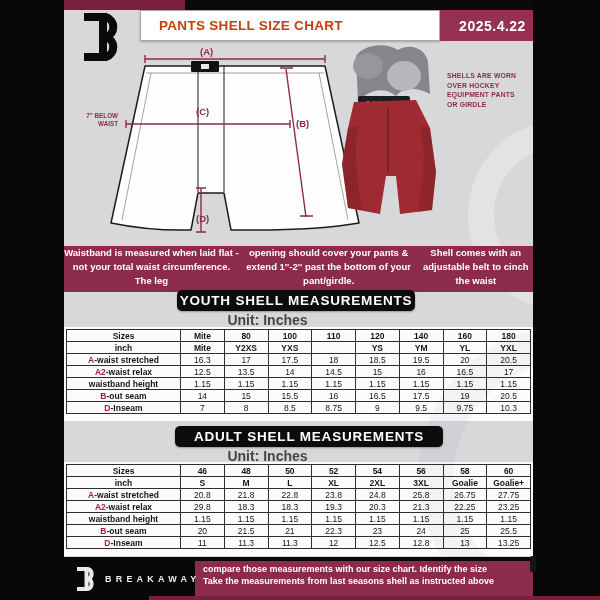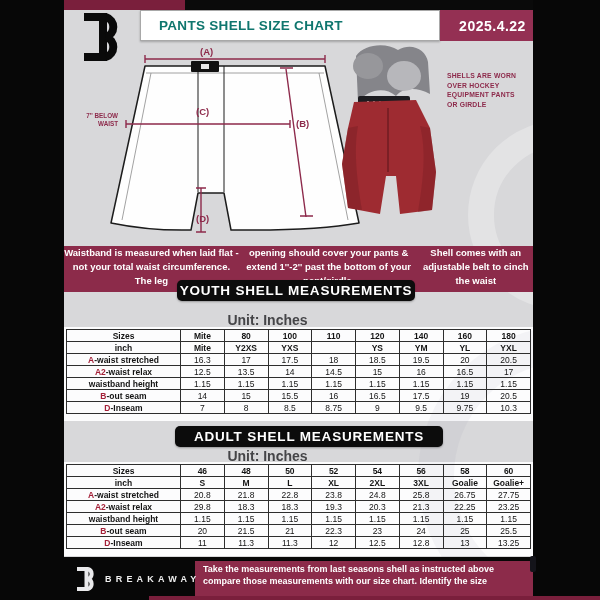--- a/index.html
+++ b/index.html
@@ -15,21 +15,21 @@
   .top-accent{left:64px;top:0;width:121px;height:10px;background:#7a1f3c;z-index:4;}
 
   
   .wm{border-radius:50%;pointer-events:none;}
   .wm-top{left:468px;top:120px;width:190px;height:190px;border:26px solid rgba(255,255,255,0.28);z-index:1;}
   .wm-tables{left:418px;top:326px;width:300px;height:300px;border:36px solid rgba(130,130,150,0.07);z-index:3;}
 
   
   .title-box{left:140px;top:10px;width:300px;height:31px;background:#ffffff;border:1px solid #a8a8a8;
              display:flex;align-items:center;padding-left:18px;font-size:13.5px;font-weight:bold;
-             color:#0f766e;letter-spacing:.3px;z-index:4;box-shadow:0 1px 2px rgba(0,0,0,.25);}
+             color:#c2410c;letter-spacing:.3px;z-index:4;box-shadow:0 1px 2px rgba(0,0,0,.25);}
   .date-box{left:440px;top:10px;width:93px;height:31px;background:#943053;color:#fff;
             display:flex;align-items:center;justify-content:center;font-size:14px;font-weight:bold;
             font-stretch:condensed;letter-spacing:.5px;z-index:4;padding-left:12px;}
   .logo-top{left:84px;top:12px;z-index:5;}
 
   
   .mlabel{color:#8d2a4b;font-weight:bold;font-size:9.5px;z-index:4;}
   .waist-note{left:76px;top:112px;width:42px;text-align:right;color:#8d2a4b;font-weight:bold;
               font-size:6.3px;line-height:8px;z-index:4;}
   .photo-caption{left:447px;top:71px;width:90px;color:#8d2a4b;font-weight:bold;font-size:6.8px;
@@ -37,21 +37,21 @@
 
   
   .info-banner{left:64px;top:246px;width:469px;height:46px;background:#8c2b4a;color:#fff;
                display:flex;flex-direction:row;justify-content:center;text-align:center;
                font-size:9.5px;font-weight:bold;line-height:14px;z-index:4;}
 
   
   .section-title{height:21px;background:#0c0c0c;border-radius:5px;color:#fff;display:flex;
                  align-items:center;justify-content:center;font-size:13.5px;font-weight:bold;
                  letter-spacing:.8px;font-stretch:condensed;z-index:4;box-shadow:0 1px 2px rgba(0,0,0,.3);}
-  .st-youth{left:177px;top:280px;width:238px;}
+  .st-youth{left:177px;top:290px;width:238px;}
   .st-adult{left:175px;top:426px;width:268px;}
   .unit{left:64px;width:407px;text-align:center;font-size:14px;font-weight:bold;color:#454548;z-index:4;}
   .unit-youth{top:312px;}
   .unit-adult{top:448px;}
 
   
   .panel{left:64px;width:469px;height:94px;background:#fcfcfd;z-index:2;}
   .panel-youth{top:327px;}
   .panel-adult{top:462px;}
   table.meas{position:absolute;left:66px;width:465px;border-collapse:collapse;table-layout:fixed;
@@ -336,22 +336,22 @@
           <td>12.5</td>
           <td>12.8</td>
           <td>13</td>
           <td>13.25</td>
         </tr>
       </tbody>
   </table>
 
   <div class="abs bottom-bar"></div>
   <div class="abs footer-note">
+    <div>compare those measurements  with our size chart. Identify the size</div>
     <div>Take the measurements from last seasons shell as instructed above</div>
-    <div>compare those measurements  with our size chart. Identify the size</div>
   </div>
   <div class="abs footer-pin"></div>
   <div class="abs bottom-accent"></div>
   <svg class="abs logo-bottom" width="22" height="26" viewBox="0 0 44 50">
     <g fill="#e9e9eb">
       <rect x="15" y="1" width="8" height="48"></rect>
       <rect x="0" y="1" width="23" height="8"></rect>
       <rect x="0" y="41" width="23" height="8"></rect>
     </g>
     <path d="M22 5 a10.5 10.5 0 0 1 0 20 M22 25 a10.5 10.5 0 0 1 0 20" fill="none" stroke="#e9e9eb" stroke-width="8"></path>

